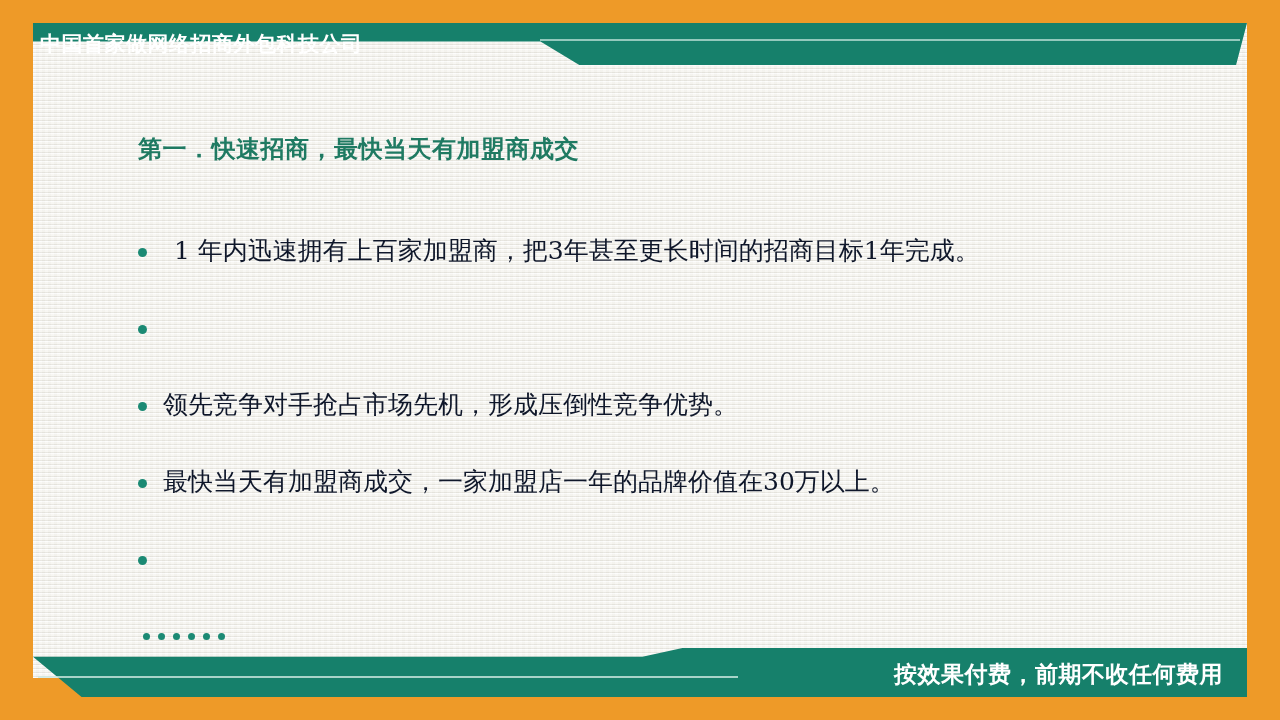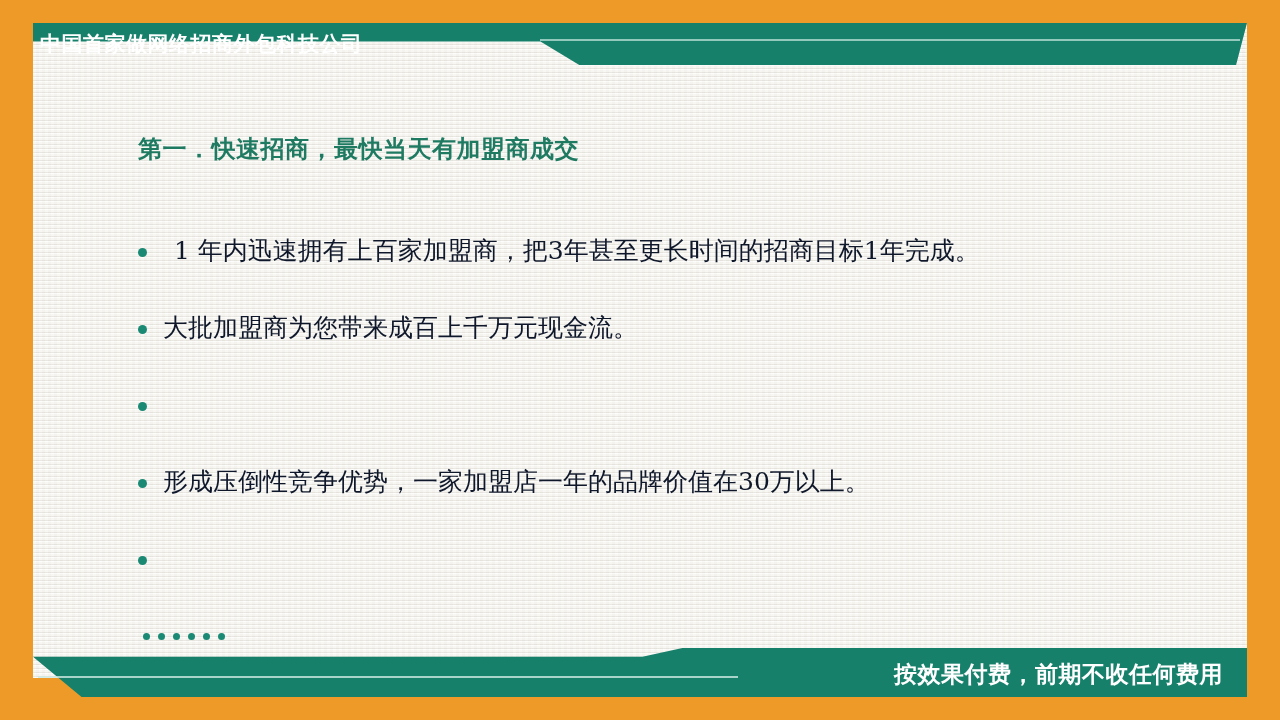--- a/index.html
+++ b/index.html
@@ -199,30 +199,30 @@
 
   <div class="bullet-list">
 
     <div class="bullet-row indented">
       <span class="bullet-dot"></span>
       <span class="bullet-text">1 年内迅速拥有上百家加盟商，把3年甚至更长时间的招商目标1年完成。</span>
     </div>
 
     <div class="bullet-row">
       <span class="bullet-dot"></span>
-      <span class="bullet-text">大批加盟商为您带来成百上千万元现金流。</span>
-    </div>
-
-    <div class="bullet-row">
-      <span class="bullet-dot"></span>
-    </div>
-
-    <div class="bullet-row">
-      <span class="bullet-dot"></span>
-      <span class="bullet-text">形成压倒性竞争优势，一家加盟店一年的品牌价值在30万以上。</span>
+    </div>
+
+    <div class="bullet-row">
+      <span class="bullet-dot"></span>
+      <span class="bullet-text">领先竞争对手抢占市场先机，形成压倒性竞争优势。</span>
+    </div>
+
+    <div class="bullet-row">
+      <span class="bullet-dot"></span>
+      <span class="bullet-text">最快当天有加盟商成交，一家加盟店一年的品牌价值在30万以上。</span>
     </div>
 
     <div class="bullet-row">
       <span class="bullet-dot"></span>
     </div>
 
   </div>
 
   <div class="ellipsis">
     <span></span>

